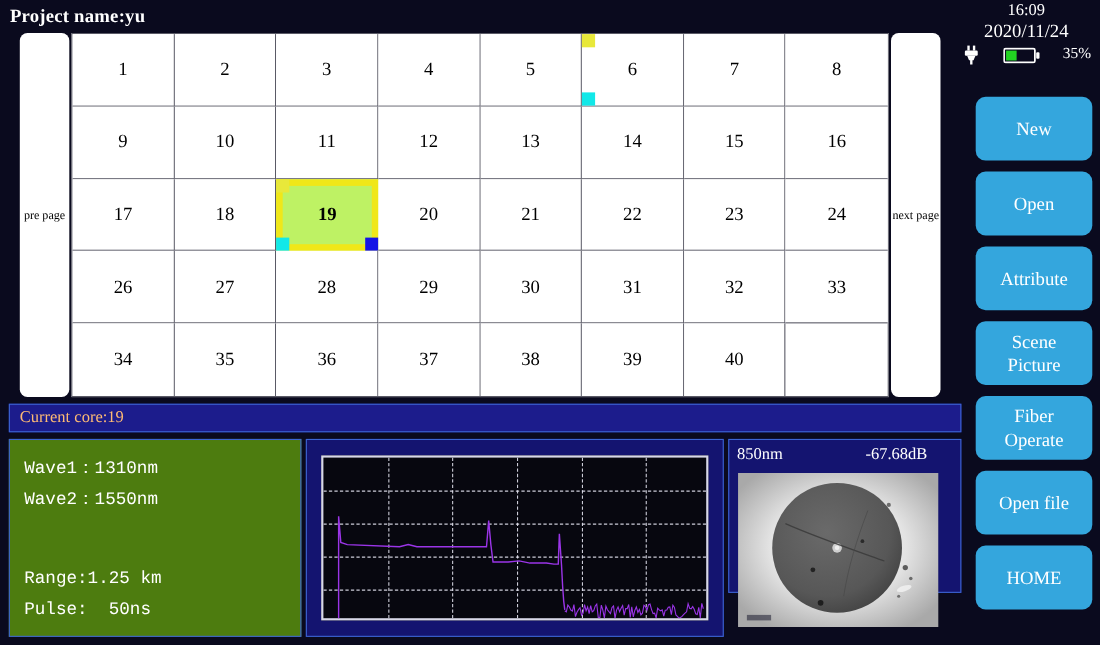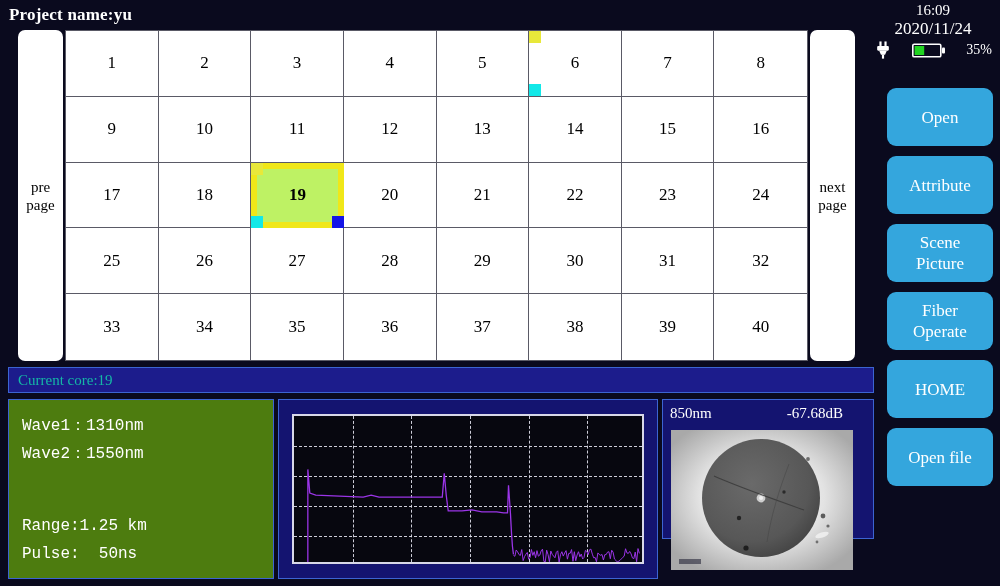--- a/index.html
+++ b/index.html
@@ -54,21 +54,21 @@
   }
   .page-nav {
     width: 45px;
     background: #ffffff;
     border-radius: 7px;
     display: flex;
     align-items: center;
     justify-content: center;
     flex-direction: column;
     color: #000000;
-    font-size: 15px;
+    font-size: 11px;
     line-height: 18px;
     text-align: center;
     flex: none;
   }
   #grid-table {
     flex: 1;
     margin: 0 2px;
     background: #ffffff;
     display: grid;
     grid-template-columns: repeat(8, 1fr);
@@ -111,21 +111,21 @@
   .core-cell.selected .marker.bl { left: -6px; bottom: -6px; }
   .core-cell.selected .marker.br { right: -6px; bottom: -6px; }
 
   
   #current-core-bar {
     position: absolute;
     left: 8px; top: 367px;
     width: 866px; height: 26px;
     background: #1c1c8c;
     border: 1px solid #3c64d2;
-    color: #14b8a6;
+    color: #fdba74;
     font-size: 15px;
     display: flex;
     align-items: center;
     padding-left: 9px;
   }
 
   
   #params-panel {
     position: absolute;
     left: 8px; top: 399px;
@@ -335,23 +335,20 @@
         <span>21</span>
       </div>
       <div class="core-cell">
         <span>22</span>
       </div>
       <div class="core-cell">
         <span>23</span>
       </div>
       <div class="core-cell">
         <span>24</span>
-      </div>
-      <div class="core-cell">
-        <span>25</span>
       </div>
       <div class="core-cell">
         <span>26</span>
       </div>
       <div class="core-cell">
         <span>27</span>
       </div>
       <div class="core-cell">
         <span>28</span>
       </div>
@@ -460,21 +457,22 @@
       <circle cx="152" cy="86" r="2.4" fill="#5c5c5c"></circle>
       <circle cx="157" cy="96" r="1.6" fill="#6a6a6a"></circle>
       <circle cx="146" cy="112" r="1.4" fill="#707070"></circle>
       <ellipse cx="151" cy="105" rx="7" ry="2.6" fill="#f2f2f2" opacity=".8" transform="rotate(-18 151 105)"></ellipse>
       <rect x="8" y="129" width="22" height="5" fill="#1a1a2e" opacity=".55"></rect>
     </svg>
   </div>
 </div>
 
 <div id="button-rail">
+    <button class="rail-button">New</button>
     <button class="rail-button">Open</button>
     <button class="rail-button">Attribute</button>
     <button class="rail-button">Scene
 Picture</button>
     <button class="rail-button">Fiber
 Operate</button>
+    <button class="rail-button">Open file</button>
     <button class="rail-button">HOME</button>
-    <button class="rail-button">Open file</button>
   </div>
 
 </body></html>

